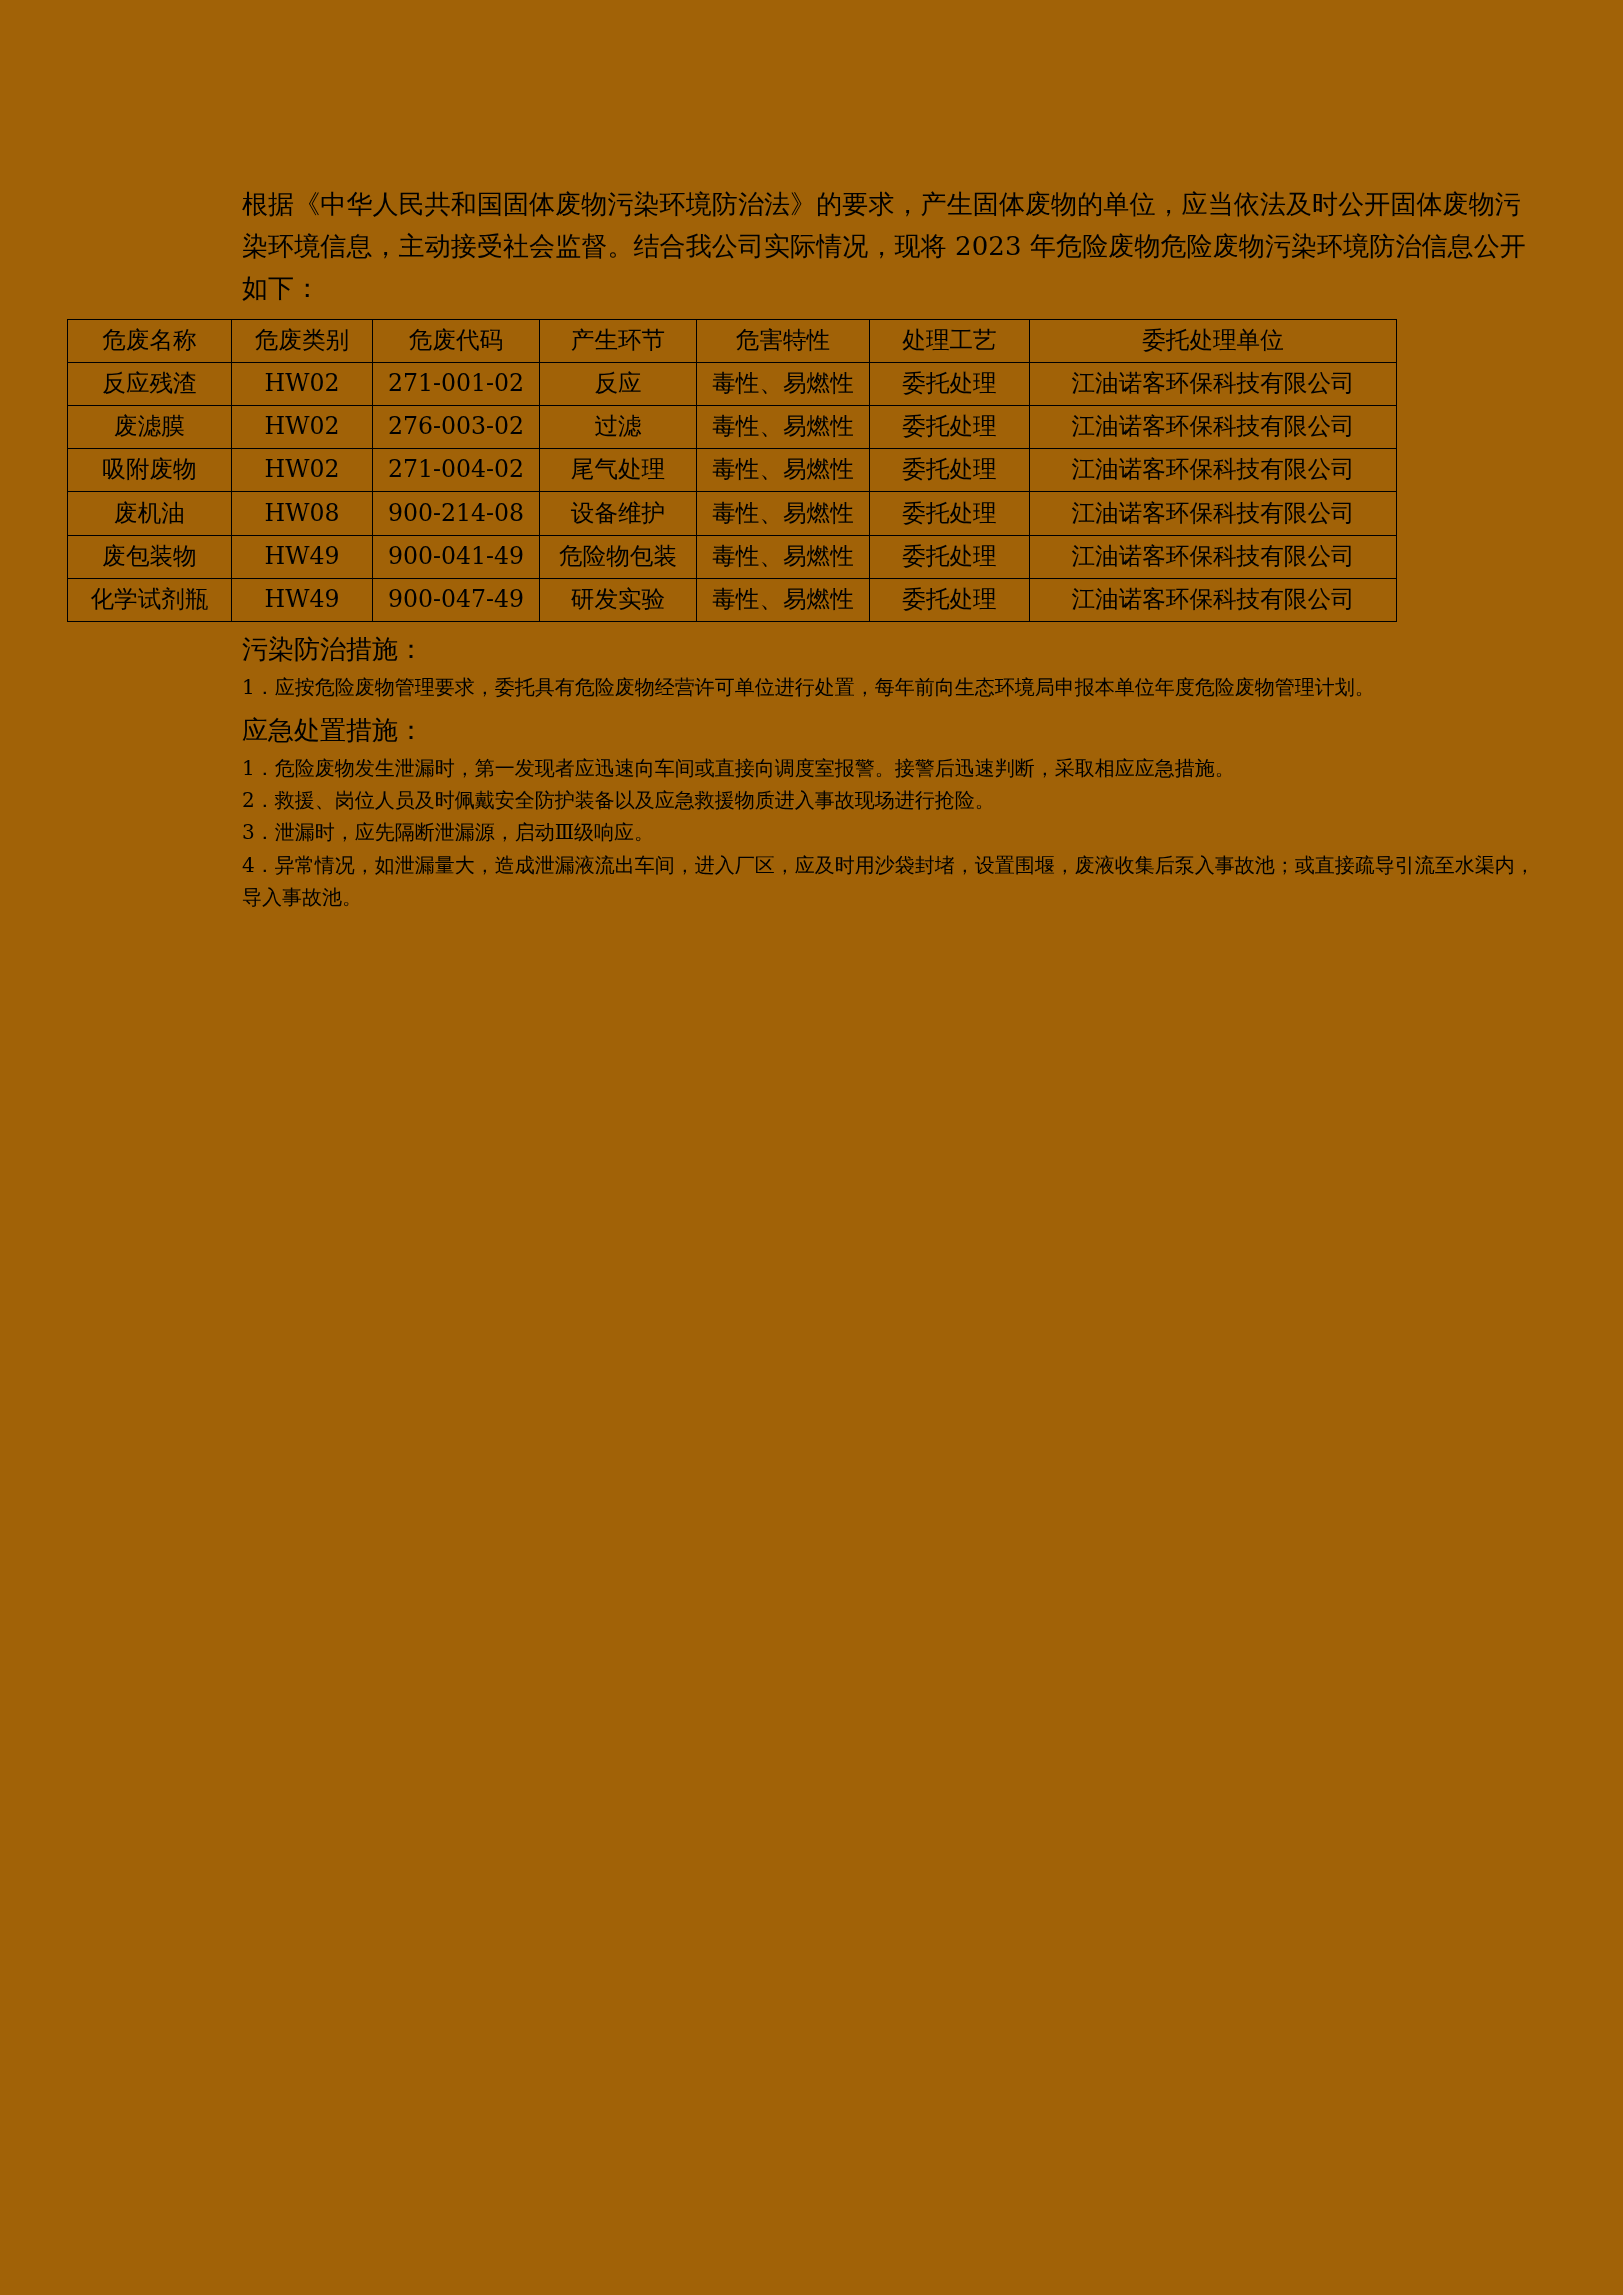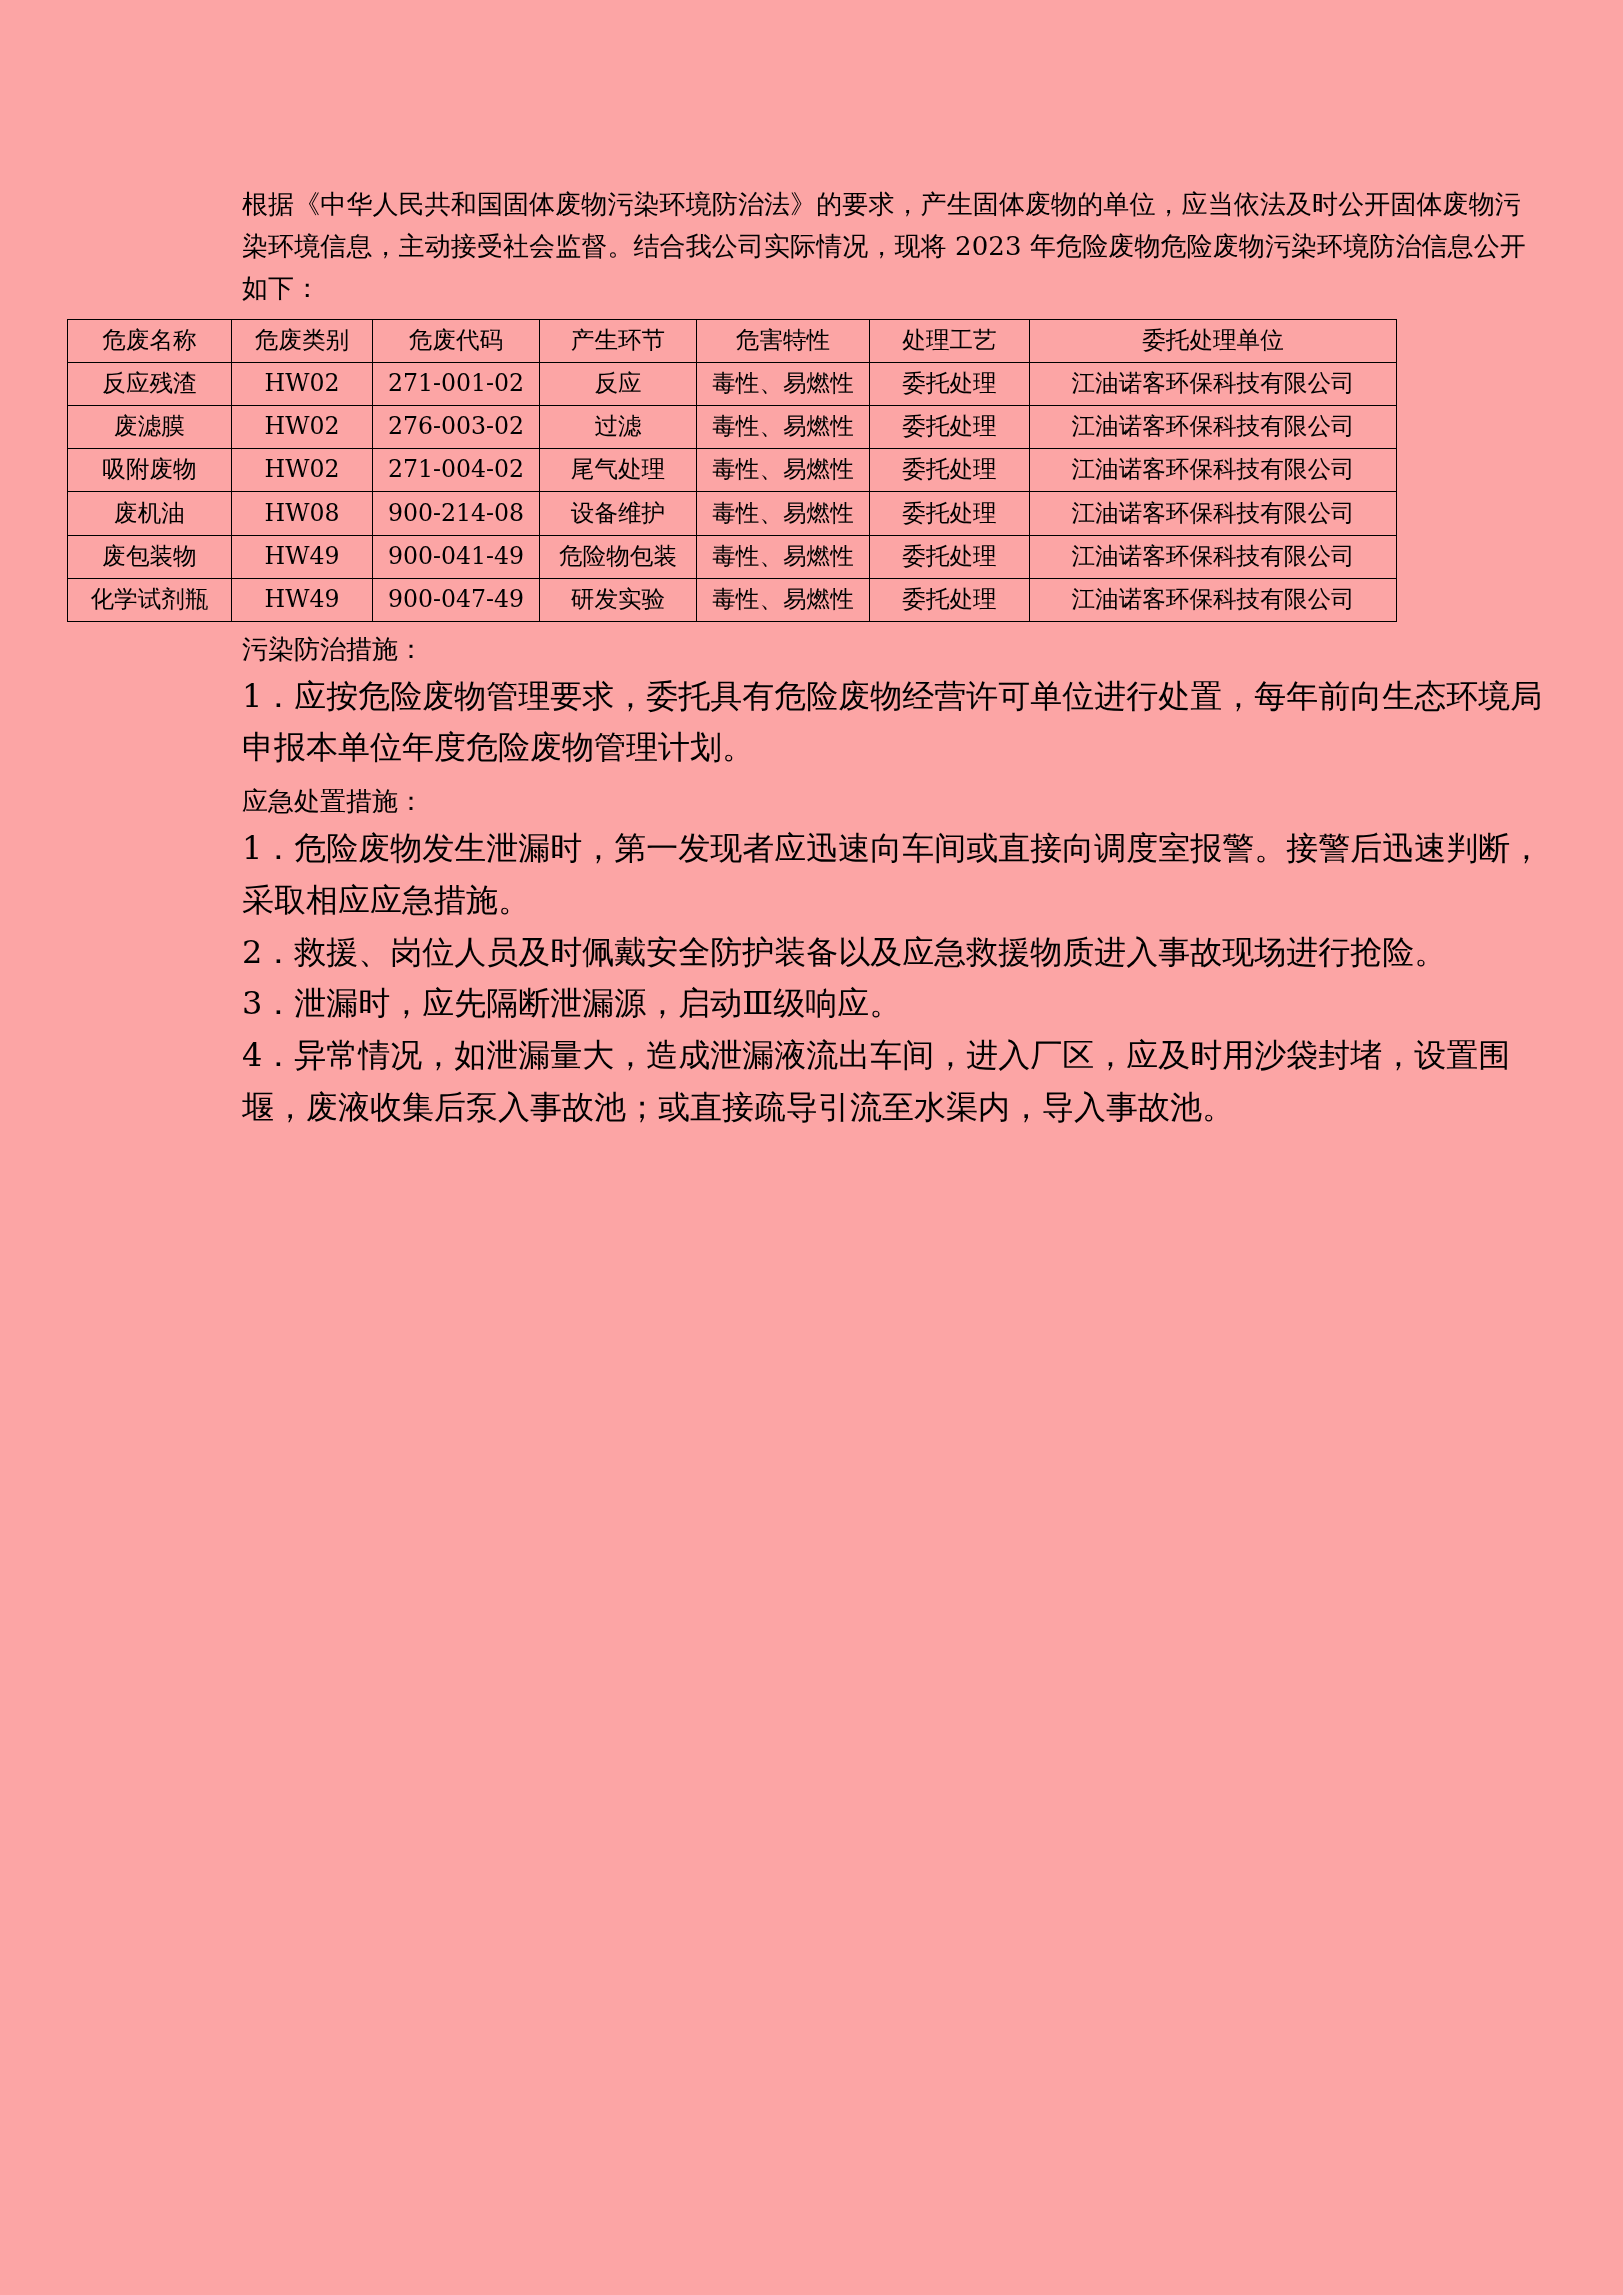--- a/index.html
+++ b/index.html
@@ -13,21 +13,21 @@
     font-family: "DejaVu Serif", "Liberation Serif", serif;
     color: #000000;
     position: relative;
   }
   .page {
     position: absolute;
     top: 0;
     left: 0;
     width: 1623px;
     height: 2295px;
-    background: #fca5a5;
+    background: #a16207;
   }
   .content {
     position: absolute;
     left: 242px;
     top: 183px;
     width: 1303px;
   }
   .para {
     font-size: 26px;
     line-height: 1.62;
@@ -70,21 +70,21 @@
   .cell-two-line {
     line-height: 1.28;
   }
   .section-head {
     font-size: 26px;
     line-height: 1.62;
     margin-top: 6.5px;
     font-family: Liberation Serif, serif;
   }
   .list-item {
-    font-size: 32px;
+    font-size: 20px;
     line-height: 1.62;
     white-space: pre-wrap;
   }
 </style>
 </head>
 <body>
 
 <div class="page">
   <div class="content">
 

